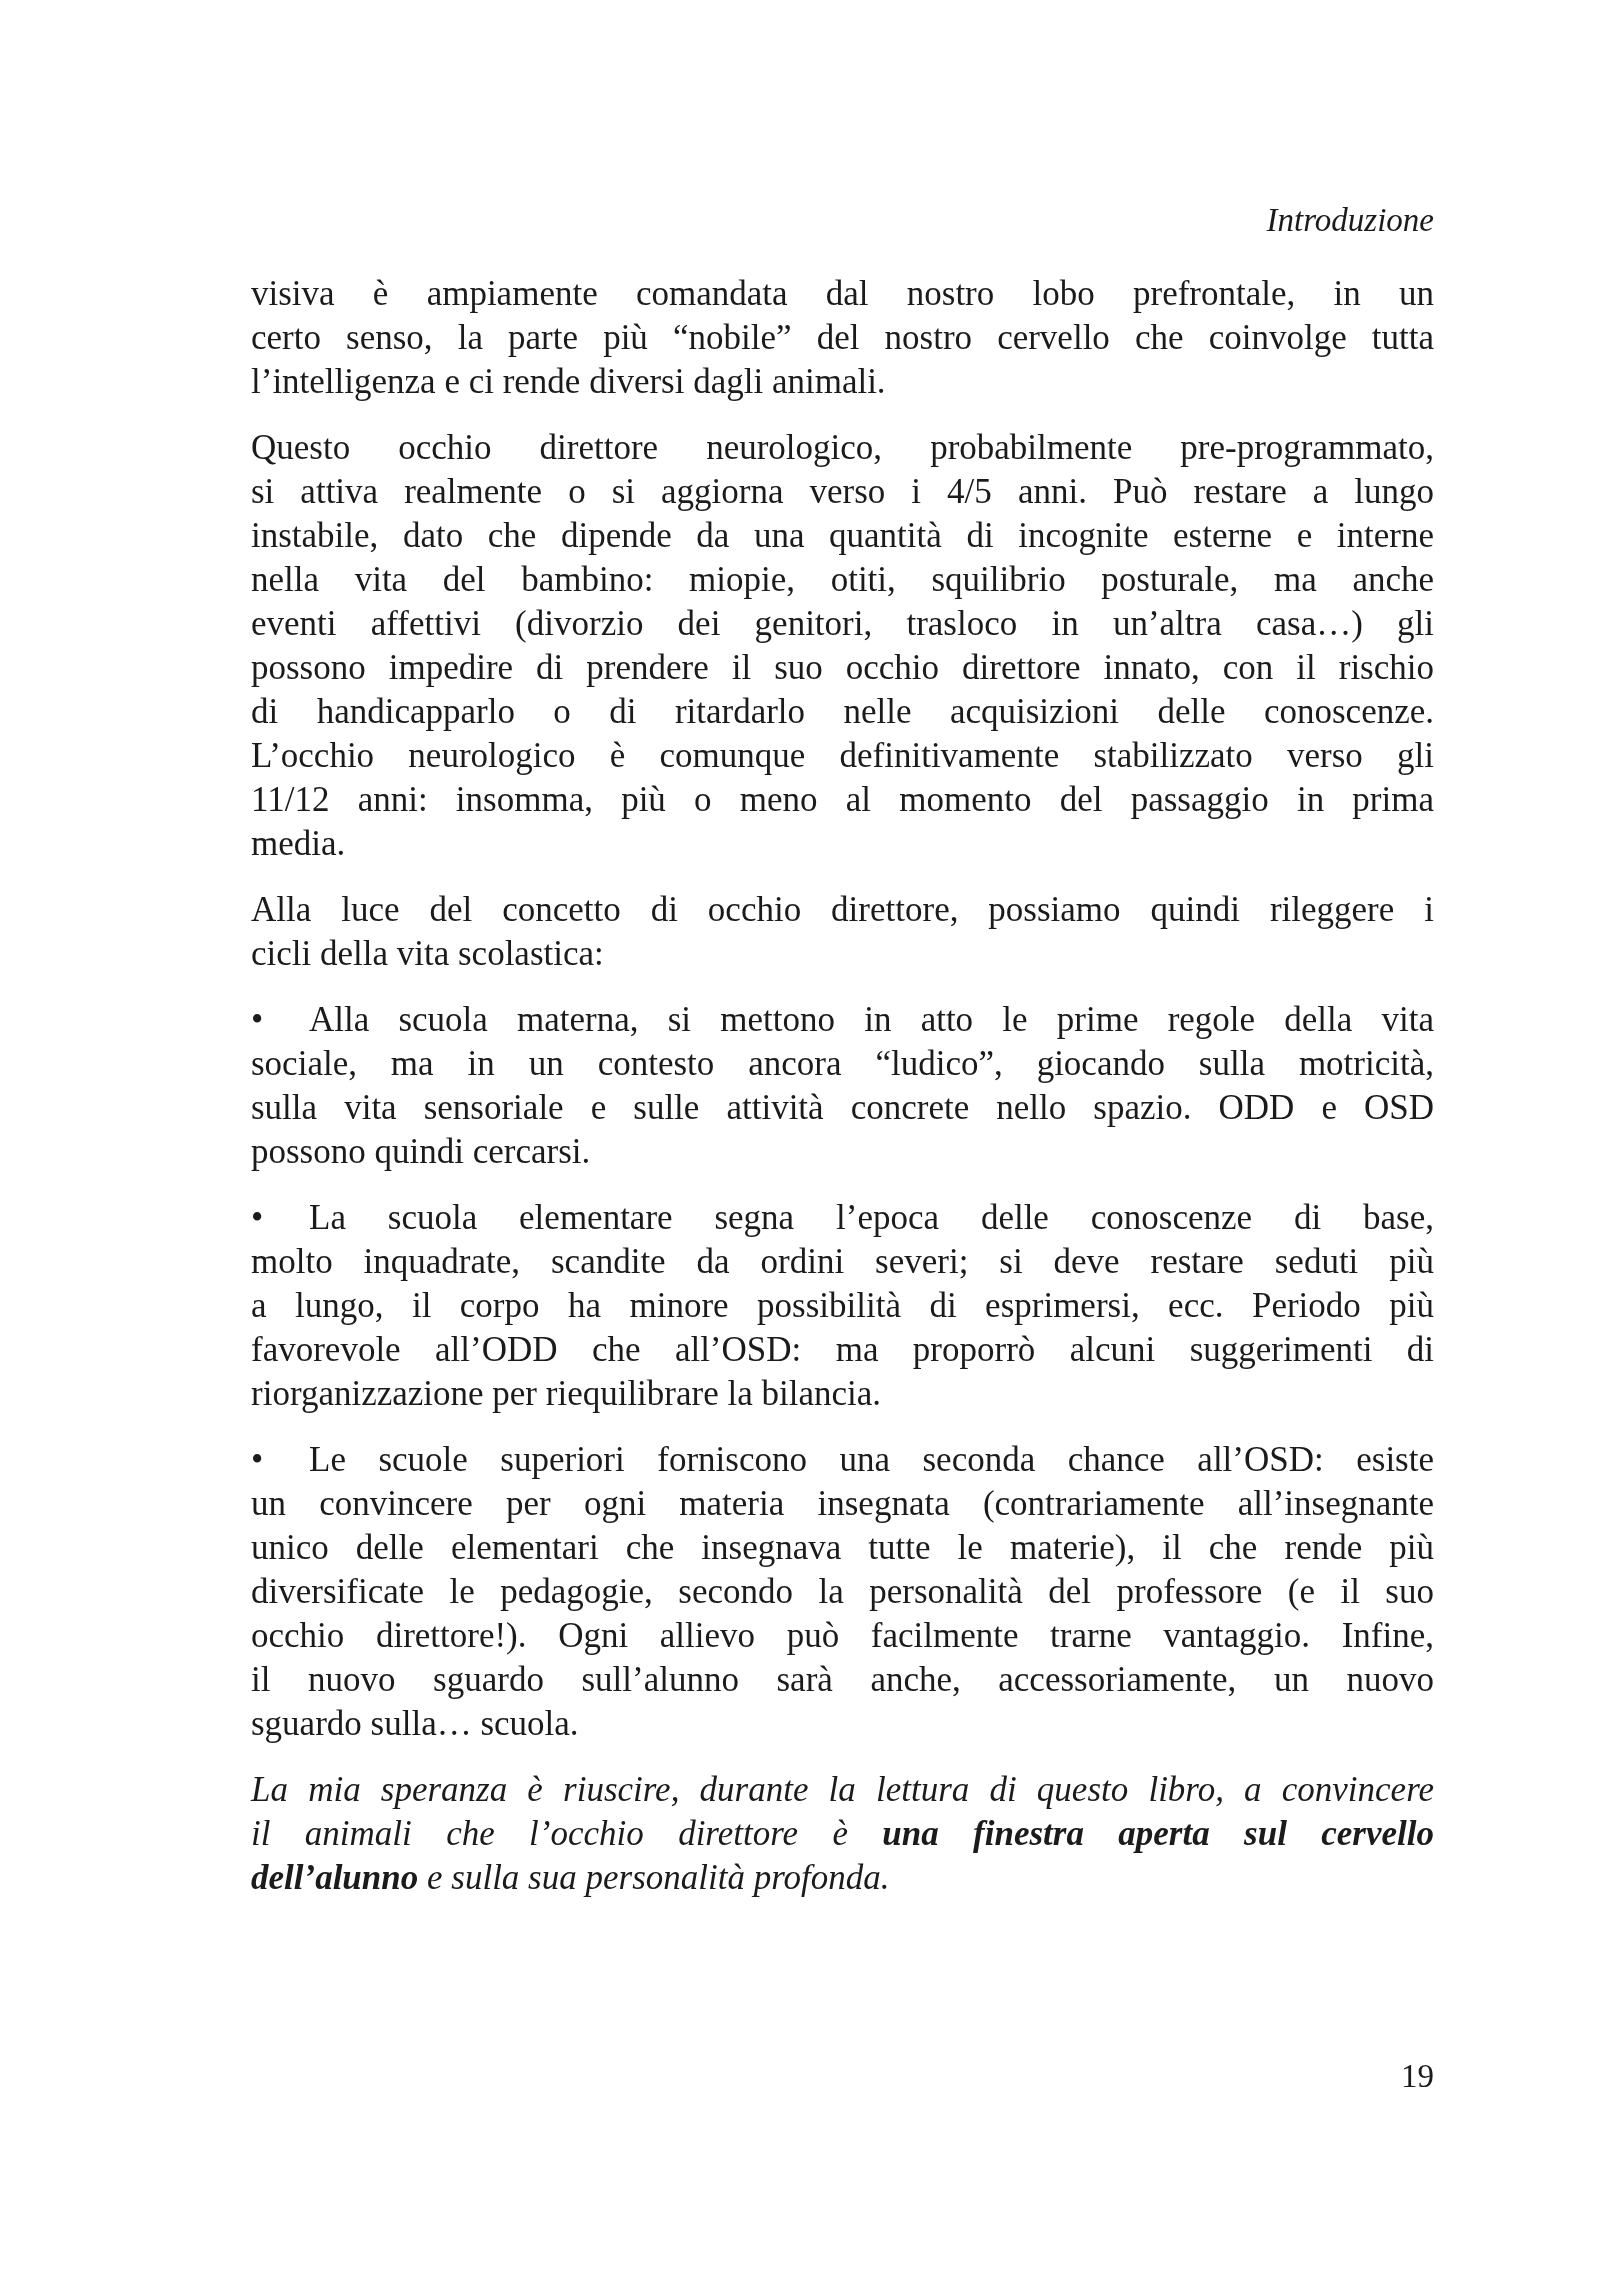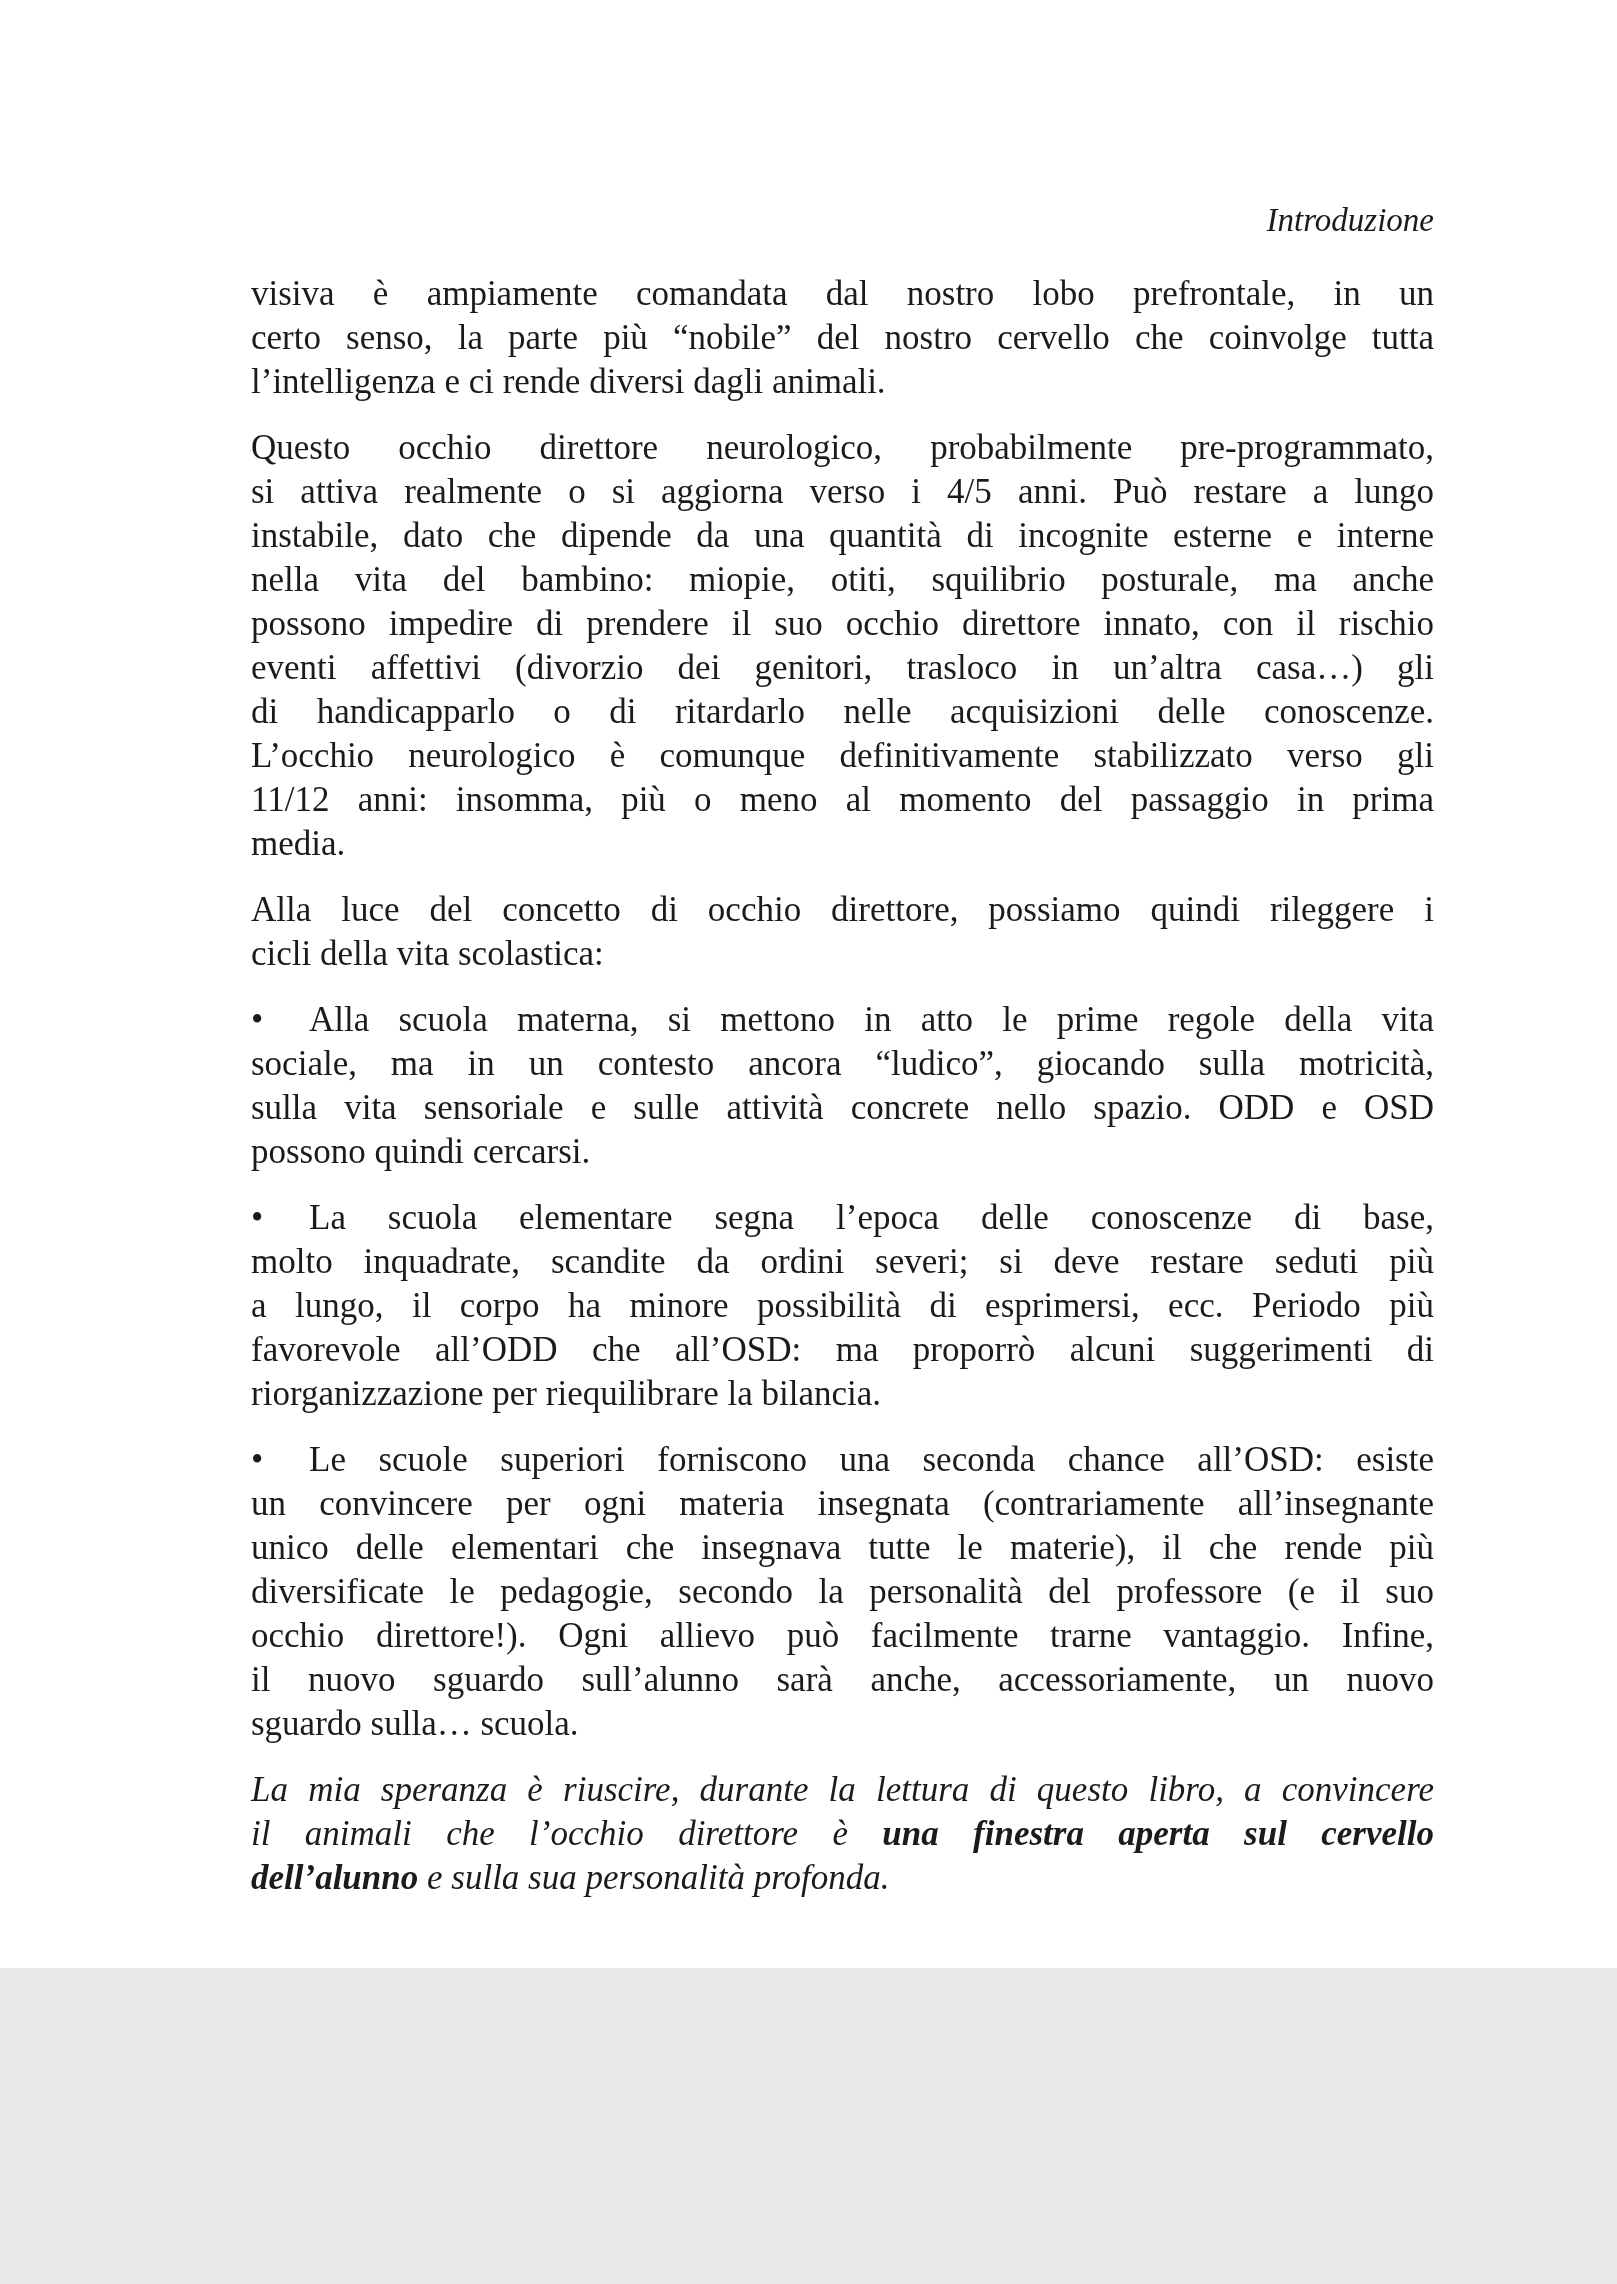--- a/index.html
+++ b/index.html
@@ -1,19 +1,19 @@
 <!DOCTYPE html>
 <html style="font-size:13px"><head>
 <meta charset="utf-8">
 <style>
   html, body { margin: 0; padding: 0; background: #e8e8e8; }
   .page {
     position: relative;
     width: 1618px;
-    height: 1968px;
+    height: 2284px;
     background: #ffffff;
     font-family: "Liberation Serif", "DejaVu Serif", serif;
     color: #1b1b1b;
     overflow: hidden;
   }
   .running-head {
     position: absolute;
     top: 200px;
     left: 251px;
     width: 1183px;
@@ -68,22 +68,22 @@
       <div class="para">
         <div class="line just"><span class="">visiva è ampiamente comandata dal nostro lobo prefrontale, in un</span></div>
         <div class="line just"><span class="">certo senso, la parte più “nobile” del nostro cervello che coinvolge tutta</span></div>
         <div class="line last"><span class="">l’intelligenza e ci rende diversi dagli animali.</span></div>
       </div>
       <div class="para">
         <div class="line just"><span class="">Questo occhio direttore neurologico, probabilmente pre-programmato,</span></div>
         <div class="line just"><span class="">si attiva realmente o si aggiorna verso i 4/5 anni. Può restare a lungo</span></div>
         <div class="line just"><span class="">instabile, dato che dipende da una quantità di incognite esterne e interne</span></div>
         <div class="line just"><span class="">nella vita del bambino: miopie, otiti, squilibrio posturale, ma anche</span></div>
+        <div class="line just"><span class="">eventi affettivi (divorzio dei genitori, trasloco in un’altra casa…) gli</span></div>
         <div class="line just"><span class="">possono impedire di prendere il suo occhio direttore innato, con il rischio</span></div>
-        <div class="line just"><span class="">eventi affettivi (divorzio dei genitori, trasloco in un’altra casa…) gli</span></div>
         <div class="line just"><span class="">di handicapparlo o di ritardarlo nelle acquisizioni delle conoscenze.</span></div>
         <div class="line just"><span class="">L’occhio neurologico è comunque definitivamente stabilizzato verso gli</span></div>
         <div class="line just"><span class="">11/12 anni: insomma, più o meno al momento del passaggio in prima</span></div>
         <div class="line last"><span class="">media.</span></div>
       </div>
       <div class="para">
         <div class="line just"><span class="">Alla luce del concetto di occhio direttore, possiamo quindi rileggere i</span></div>
         <div class="line last"><span class="">cicli della vita scolastica:</span></div>
       </div>
       <div class="para bullet-item">

